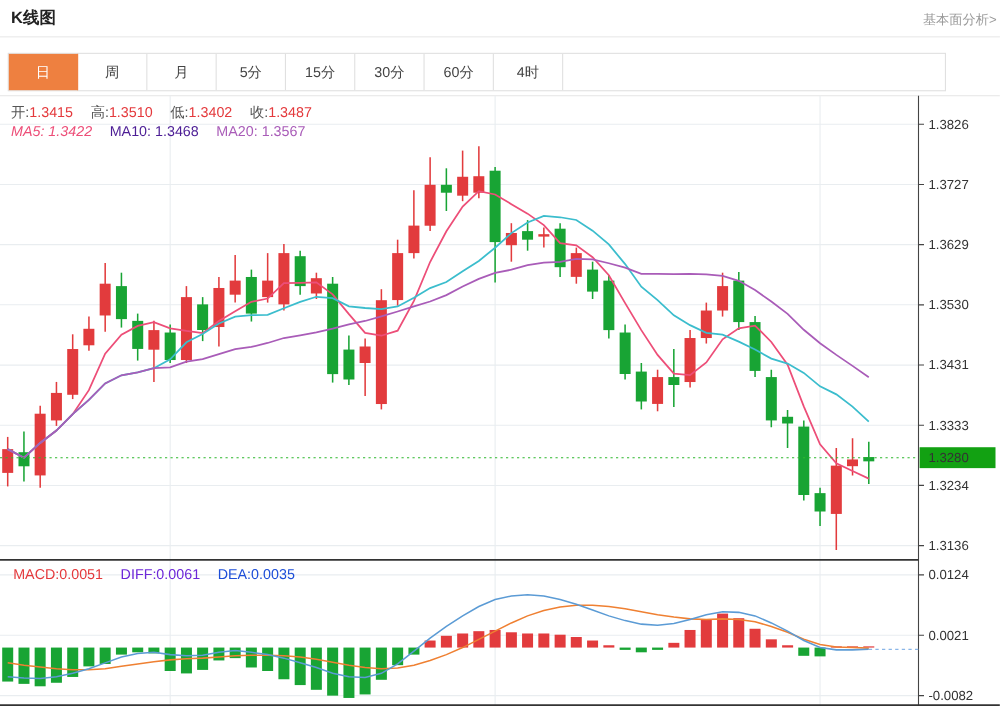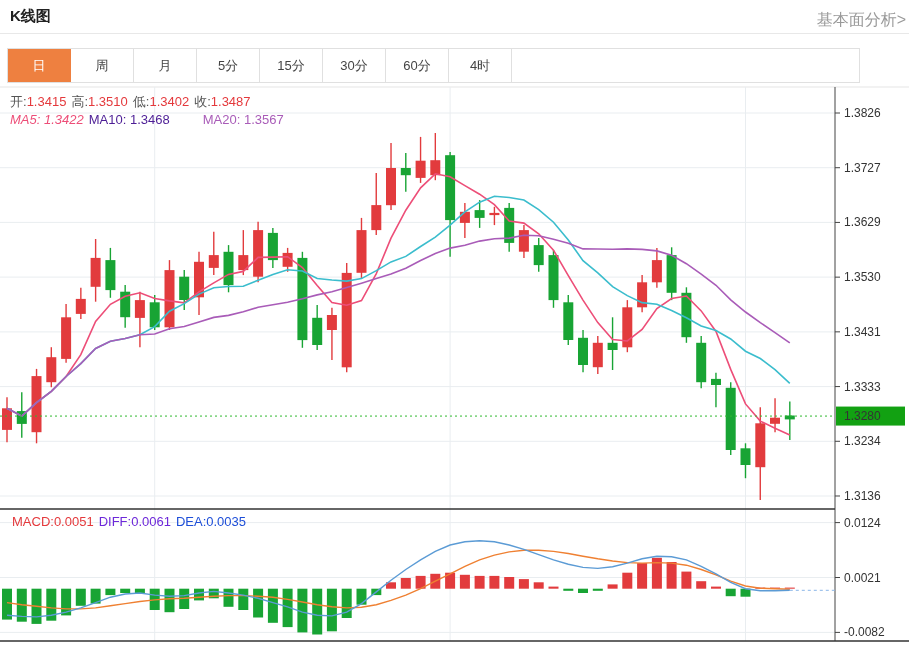--- a/index.html
+++ b/index.html
@@ -1,31 +1,31 @@
 <!DOCTYPE html>
 <html><head>
 <meta charset="utf-8">
 <style>
   html,body{margin:0;padding:0;background:#fff;}
   body{width:909px;height:647px;position:relative;font-family:"Liberation Sans",sans-serif;overflow:hidden;}
   .page-title{position:absolute;left:10px;top:7px;font-size:15px;font-weight:bold;color:#222;text-align:center;}
-  .analysis-link{position:absolute;right:3px;top:10px;font-size:16px;color:#999;text-decoration:none;cursor:pointer;}
+  .analysis-link{position:absolute;right:3px;top:10px;font-size:12px;color:#999;text-decoration:none;cursor:pointer;}
   .header-divider{position:absolute;left:0;top:33px;width:909px;height:1px;background:#e8e8e8;}
   .tabbar{position:absolute;left:7px;top:48px;width:853px;height:35px;border:1px solid #e0e0e0;display:flex;background:#fff;box-sizing:border-box;}
   .tab{width:63px;height:100%;line-height:33px;text-align:center;font-size:13px;color:#444;border-right:1px solid #e0e0e0;cursor:pointer;box-sizing:border-box;}
   .tab.active{background:#ee8040;color:#fff;border-color:#ee8040;}
-  .legend-row{position:absolute;display:flex;gap:5px;font-size:13px;white-space:nowrap;z-index:5;}
+  .legend-row{position:absolute;display:flex;gap:16px;font-size:13px;white-space:nowrap;z-index:5;}
   #ohlc-row{left:10px;top:93px;}
   #ma-row{left:10px;top:112px;}
   #macd-row{left:12px;top:514px;font-size:13px;}
   .lbl{color:#555;}
   .val-red{color:#e4393c;}
   .c-ma5{color:#ed4e78;font-style:italic;}
   .c-ma10{color:#4c1d95;}
-  .c-ma20{color:#a95cb8;margin-left:28px;}
+  .c-ma20{color:#a95cb8;}
   .c-diff{color:#6d28d9;}
   .c-dea{color:#1d4ed8;}
   #chart-svg{position:absolute;left:0;top:0;z-index:1;}
   #chart-svg text{font-family:"Liberation Sans",sans-serif;font-size:12px;fill:#333;}
 </style>
 </head>
 <body>
 
 <div class="page-title">K线图</div>
 <a class="analysis-link">基本面分析&gt;</a>

